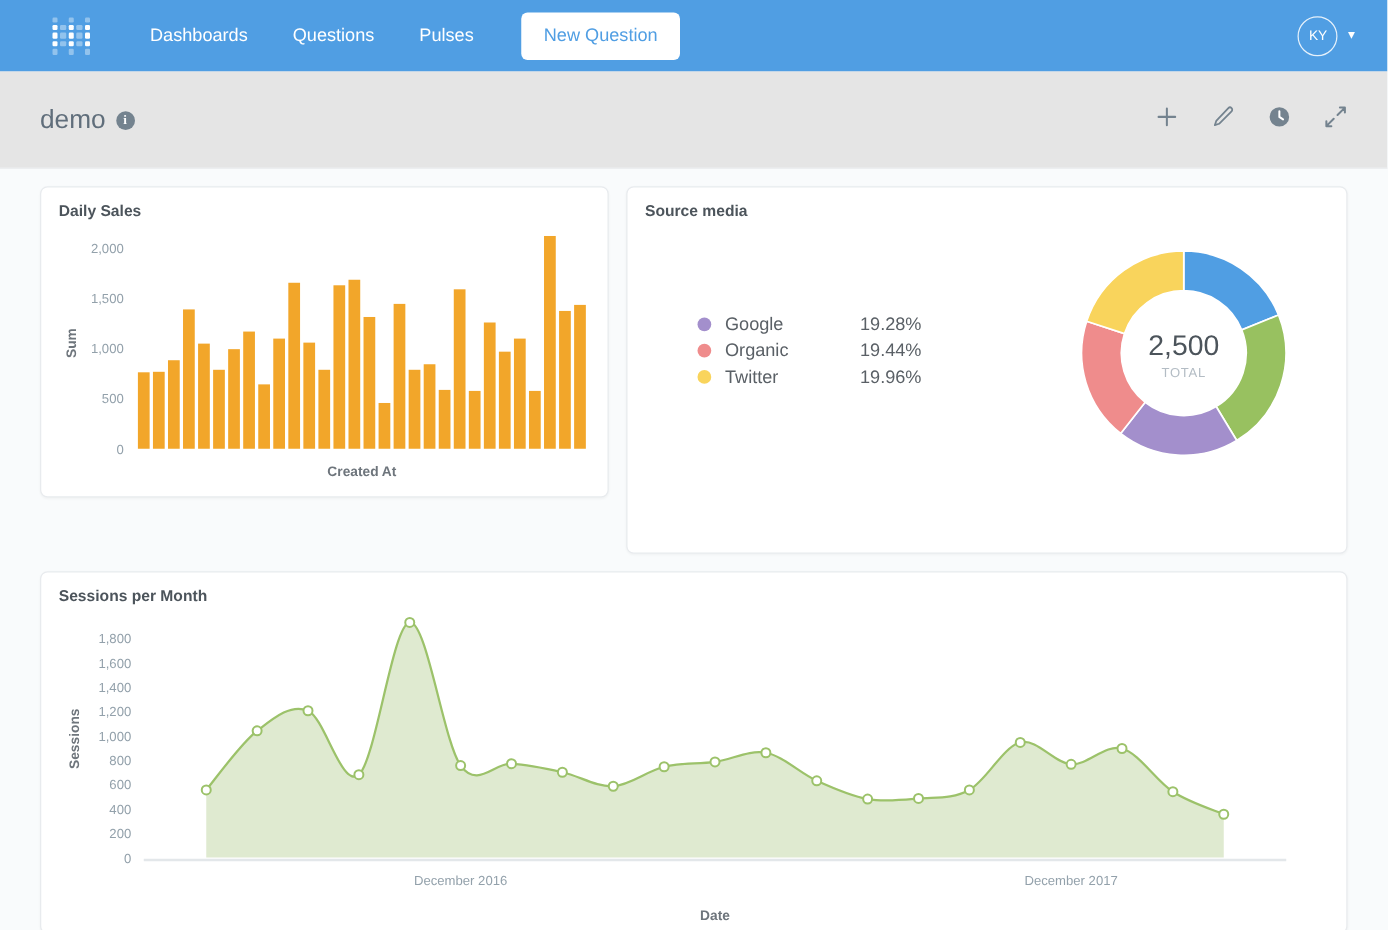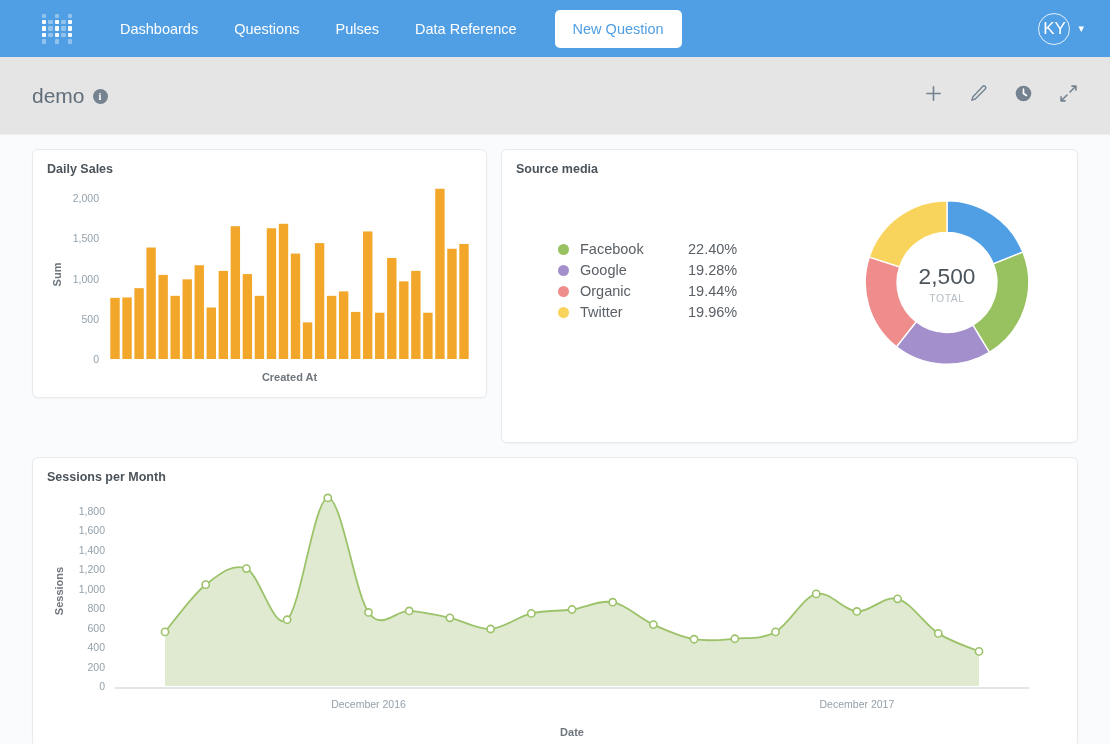--- a/index.html
+++ b/index.html
@@ -60,21 +60,21 @@
     display: flex;
     align-items: center;
     gap: 8px;
     padding-right: 6px;
   }
   .avatar {
     width: 32px; height: 32px;
     border-radius: 50%;
     border: 1.5px solid rgba(255,255,255,0.85);
     color: #fff;
-    font-size: 17px;
+    font-size: 11px;
     display: flex; align-items: center; justify-content: center;
     cursor: pointer;
   }
   .chev { color: #fff; font-size: 11px; cursor: pointer; line-height: 1; }
 
   
   .dash-header {
     height: 78px;
     background: #e5e5e5;
     border-bottom: 1px solid #edf0f2;
@@ -230,21 +230,20 @@
       <i class="off"></i>
       <i class="dim"></i>
       <i class="off"></i>
       <i class="dim"></i>
   </div>
 
   <div class="nav-links">
     <a class="nav-link">Dashboards</a>
     <a class="nav-link">Questions</a>
     <a class="nav-link">Pulses</a>
-    <a class="nav-link">Data Reference</a>
     <button class="nav-btn">New Question</button>
   </div>
 
   <div class="nav-right">
     <div class="avatar">KY</div>
     <span class="chev">▾</span>
   </div>
 </div>
 
 <div class="dash-header">
@@ -321,25 +320,20 @@
           <rect x="400.26" y="68.75" width="9.39" height="110.25" fill="#f2a62a"></rect>
           <rect x="412.29" y="63.92" width="9.39" height="115.08" fill="#f2a62a"></rect>
           <text x="242.5" y="201" class="axis-label" text-anchor="middle">Created At</text>
         </svg>
     </div>
 
     <div class="card card-source">
       <div class="card-title">Source media</div>
       <div class="source-body">
         <div class="legend" id="legend">
-            <div class="legend-row">
-              <span class="swatch" style="background: rgb(152, 193, 96);"></span>
-              <span class="legend-name">Facebook</span>
-              <span class="legend-pct">22.40%</span>
-            </div>
             <div class="legend-row">
               <span class="swatch" style="background: rgb(163, 143, 204);"></span>
               <span class="legend-name">Google</span>
               <span class="legend-pct">19.28%</span>
             </div>
             <div class="legend-row">
               <span class="swatch" style="background: rgb(239, 140, 140);"></span>
               <span class="legend-name">Organic</span>
               <span class="legend-pct">19.44%</span>
             </div>

